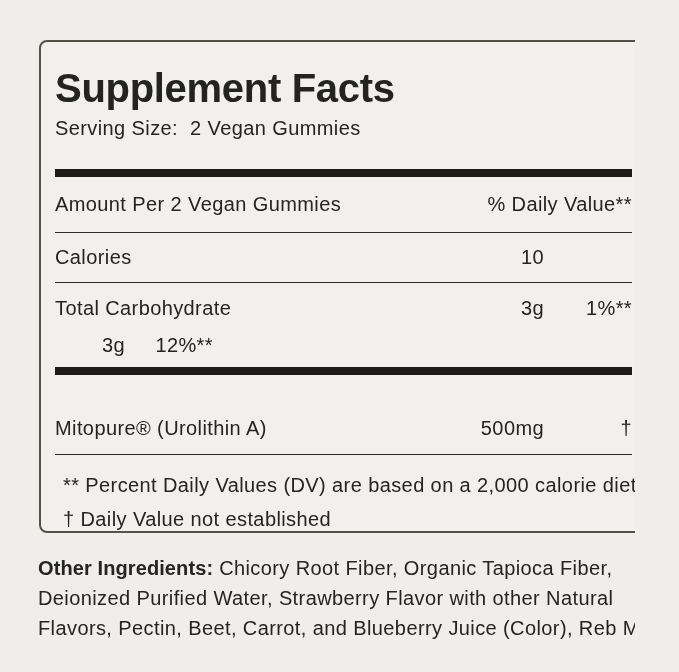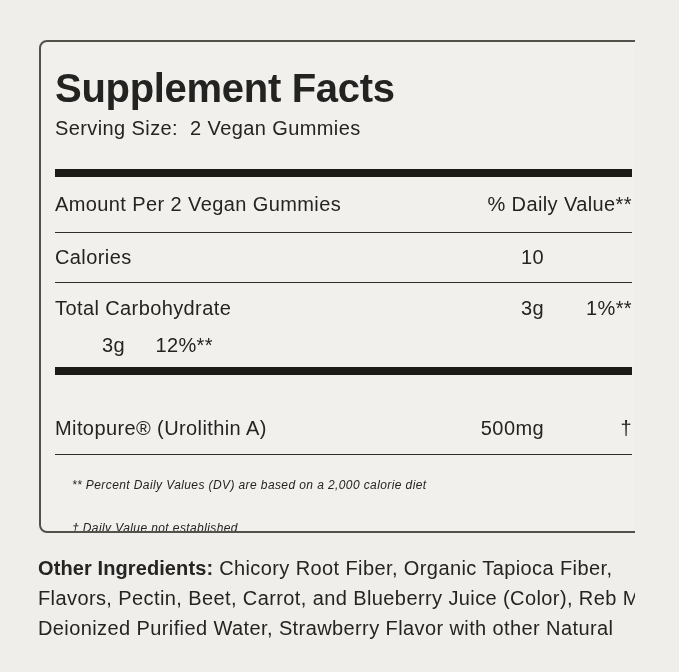--- a/index.html
+++ b/index.html
@@ -69,26 +69,25 @@
   .row .dv   { flex: 0 0 88px; text-align: right; white-space: nowrap; }
   .header-row { padding: 15px 0 16px; }
   .header-row .dv-head { flex: 0 0 auto; text-align: right; white-space: nowrap; }
   .calories-row { padding: 12px 0 13px; }
   .carb-row  { padding: 13px 0 0; }
   .fiber-row { padding: 13px 0 10px; }
   .fiber-row .name { padding-left: 17px; }
   .mito-row  { padding: 13px 0 14px; margin-top: 28px; }
   .footnotes { margin-top: 17px; }
   .footnote {
-    font-size: 12px;
+    font-size: 20px;
     line-height: 26px;
     letter-spacing: 0.4px;
-    margin: 17px;
+    margin: 8px;
     white-space: nowrap;
-    font-style: italic;
   }
   .footnote + .footnote { margin-top: 7px; }
   .other-ingredients {
     position: absolute;
     left: 38px;
     top: 553px;
     width: 620px;
     font-size: 20px;
     line-height: 30px;
     letter-spacing: 0.4px;
@@ -152,17 +151,17 @@
       <p class="footnote">† Daily Value not established</p>
     </div>
 
   </div>
 
   <div class="other-ingredients">
     <div class="oi-line">
       <span class="oi-label">Other Ingredients:</span>
       <span>Chicory Root Fiber, Organic Tapioca Fiber,</span>
     </div>
+    <div class="oi-line">Deionized Purified Water, Strawberry Flavor with other Natural</div>
     <div class="oi-line">Flavors, Pectin, Beet, Carrot, and Blueberry Juice (Color), Reb M</div>
-    <div class="oi-line">Deionized Purified Water, Strawberry Flavor with other Natural</div>
   </div>
 
 </div>
 
 </body></html>

